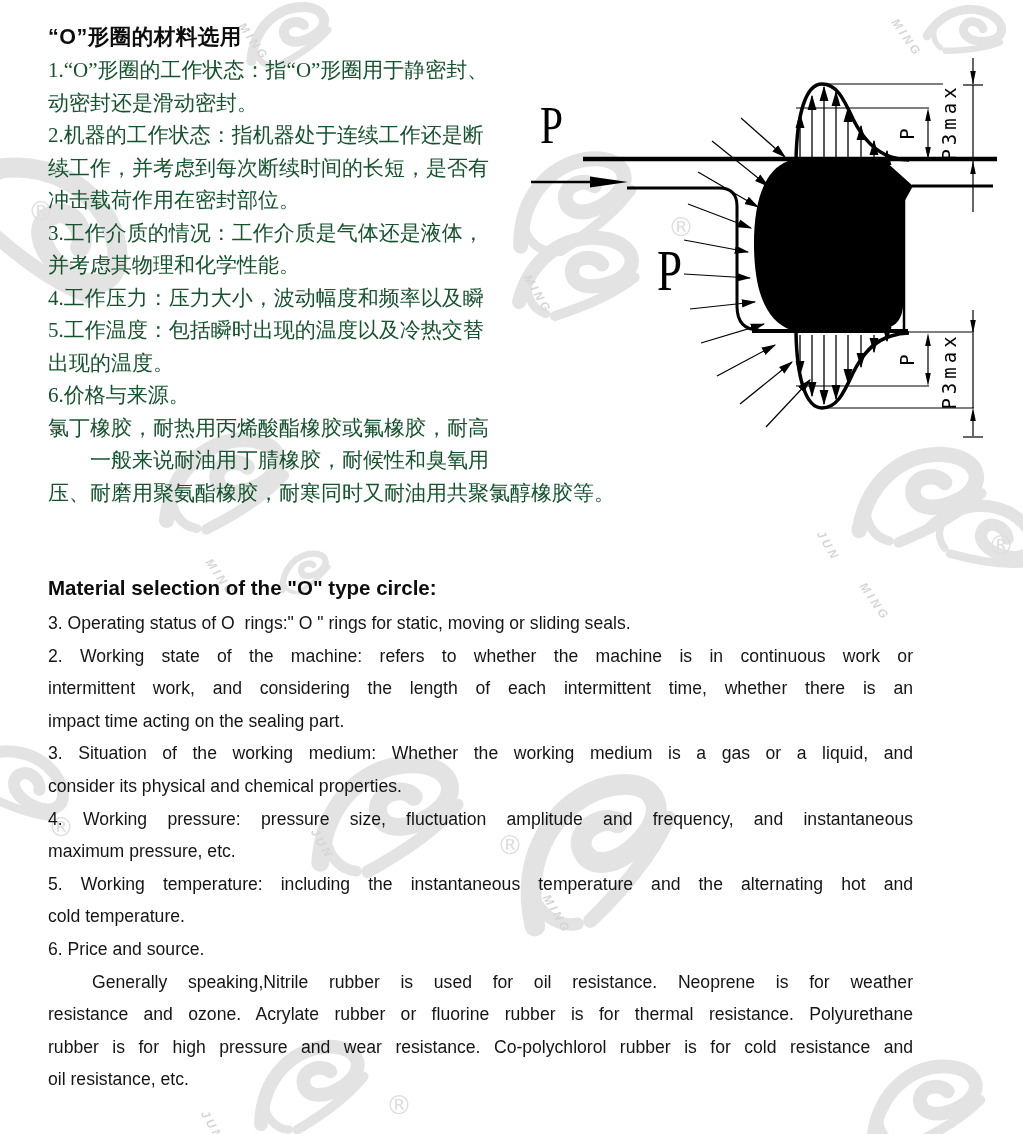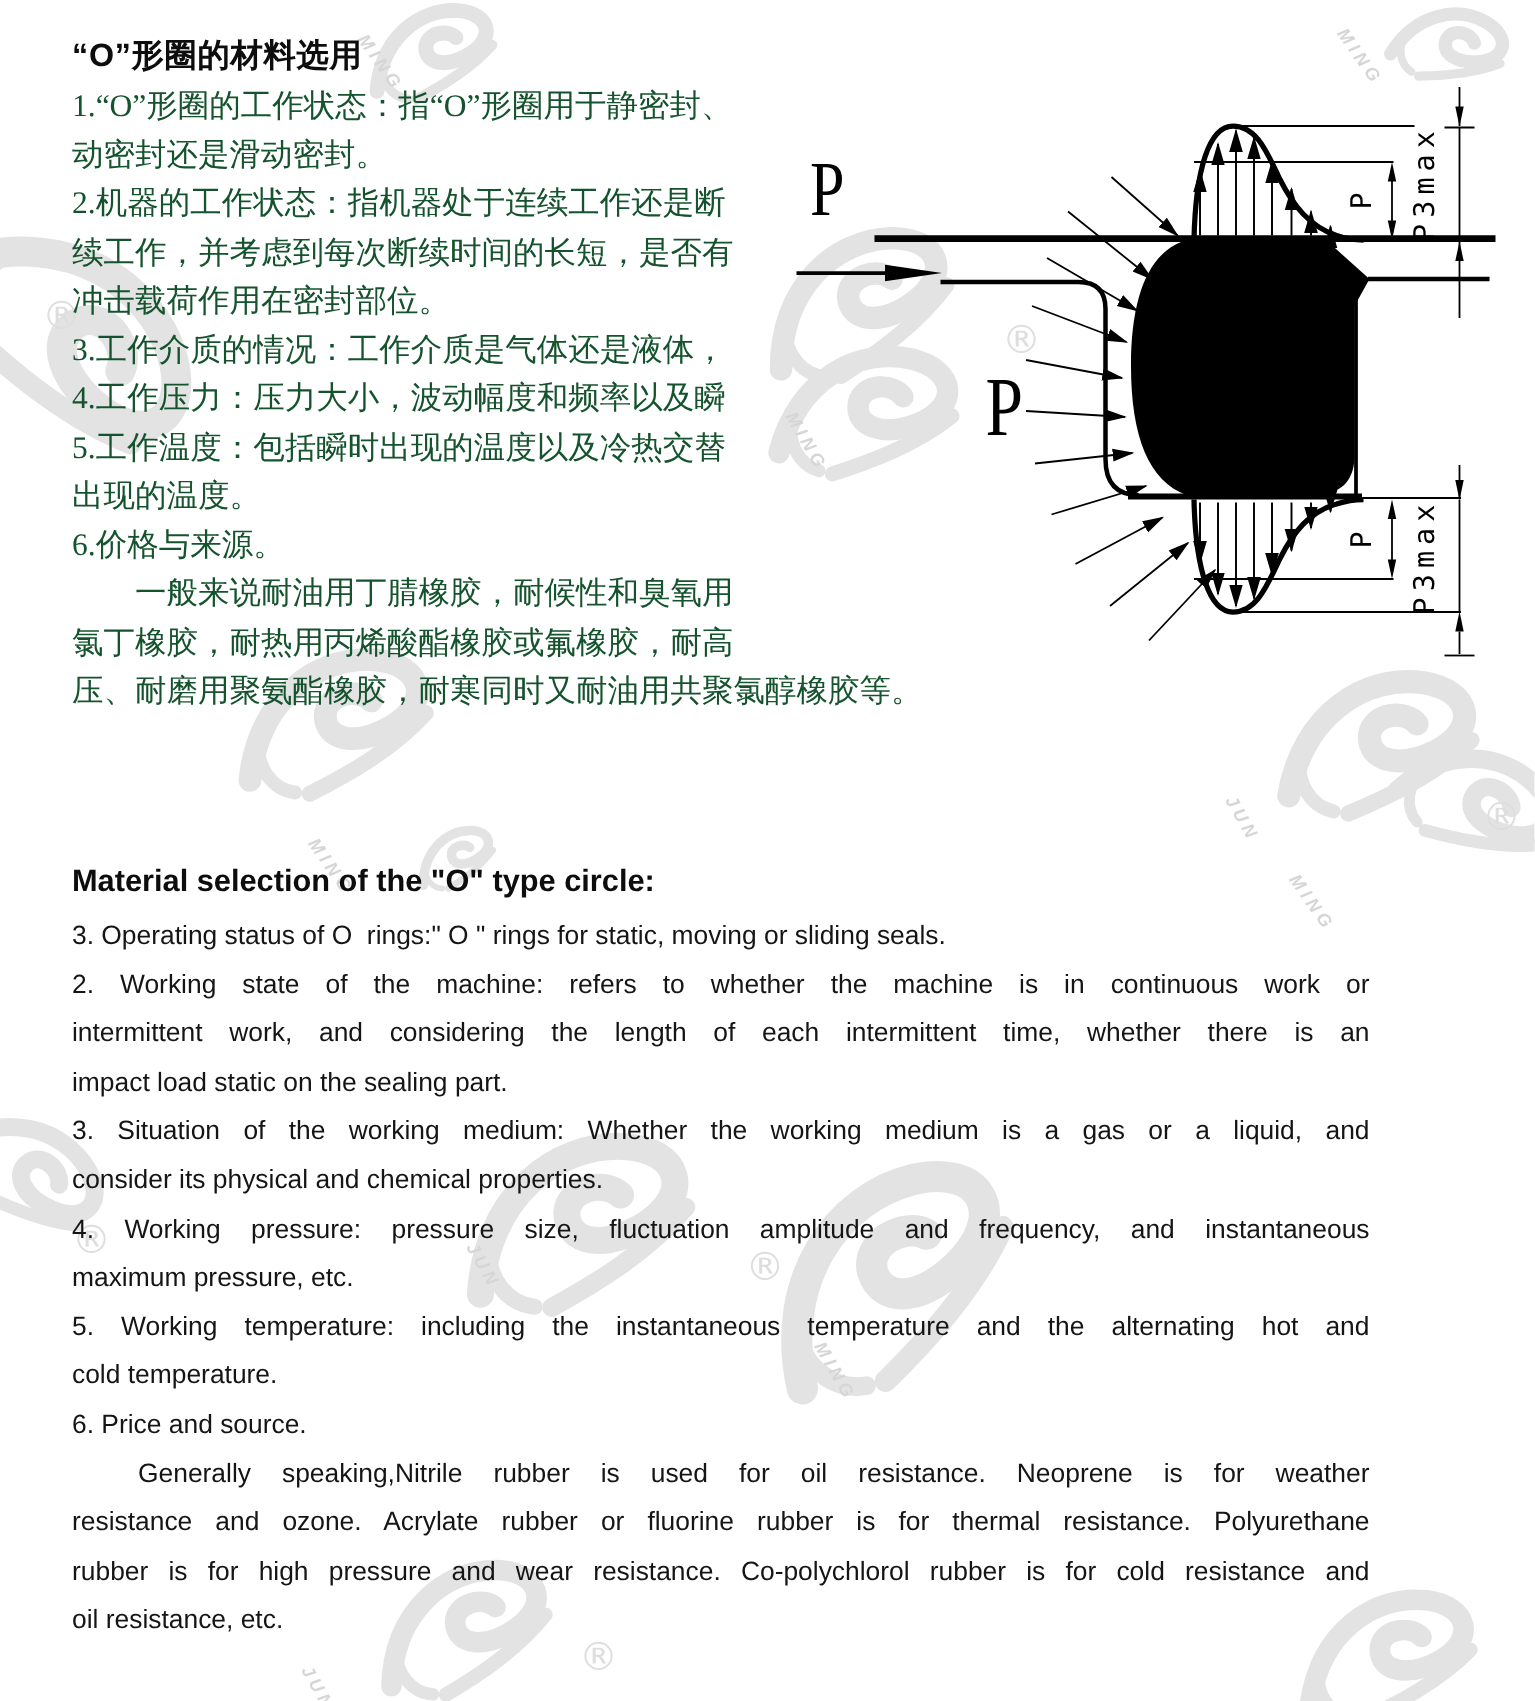--- a/index.html
+++ b/index.html
@@ -118,26 +118,27 @@
 <span class="wm-reg" style="left:386px;top:1090px">®</span>
 
 <div class="cn-title">“O”形圈的材料选用</div>
 <div class="cn-lines">
   <div class="cn-line">1.“O”形圈的工作状态：指“O”形圈用于静密封、</div>
   <div class="cn-line">动密封还是滑动密封。</div>
   <div class="cn-line">2.机器的工作状态：指机器处于连续工作还是断</div>
   <div class="cn-line">续工作，并考虑到每次断续时间的长短，是否有</div>
   <div class="cn-line">冲击载荷作用在密封部位。</div>
   <div class="cn-line">3.工作介质的情况：工作介质是气体还是液体，</div>
+  <div class="cn-line">并考虑其物理和化学性能。</div>
   <div class="cn-line">4.工作压力：压力大小，波动幅度和频率以及瞬</div>
   <div class="cn-line">5.工作温度：包括瞬时出现的温度以及冷热交替</div>
   <div class="cn-line">出现的温度。</div>
   <div class="cn-line">6.价格与来源。</div>
+  <div class="cn-line">氯丁橡胶，耐热用丙烯酸酯橡胶或氟橡胶，耐高</div>
   <div class="cn-line ind">一般来说耐油用丁腈橡胶，耐候性和臭氧用</div>
-  <div class="cn-line">氯丁橡胶，耐热用丙烯酸酯橡胶或氟橡胶，耐高</div>
   <div class="cn-line">压、耐磨用聚氨酯橡胶，耐寒同时又耐油用共聚氯醇橡胶等。</div>
 </div>
 
 <svg class="diagram" viewBox="503 30 520 430" xmlns="http://www.w3.org/2000/svg">
   <defs>
     <marker id="mArr" markerWidth="12" markerHeight="9" refX="11" refY="4.5" orient="auto">
       <path d="M0 1 L12 4.5 L0 8 Z" fill="#000"></path>
     </marker>
   </defs>
 
@@ -236,21 +237,21 @@
 
   <text x="540" y="143" textLength="23" lengthAdjust="spacingAndGlyphs" style="font-family:'Liberation Serif',serif;font-size:52px">P</text>
   <text x="657" y="290" textLength="25" lengthAdjust="spacingAndGlyphs" style="font-family:'Liberation Serif',serif;font-size:56px">P</text>
 </svg>
 
 <div class="en-heading">Material selection of the "O" type circle:</div>
 <div class="en-lines">
   <div class="en-line">3. Operating status of O  rings:" O " rings for static, moving or sliding seals.</div>
   <div class="en-line j">2. Working state of the machine: refers to whether the machine is in continuous work or</div>
   <div class="en-line j">intermittent work, and considering the length of each intermittent time, whether there is an</div>
-  <div class="en-line">impact load static on the sealing part.</div>
+  <div class="en-line">impact time acting on the sealing part.</div>
   <div class="en-line j">3. Situation of the working medium: Whether the working medium is a gas or a liquid, and</div>
   <div class="en-line">consider its physical and chemical properties.</div>
   <div class="en-line j">4. Working pressure: pressure size, fluctuation amplitude and frequency, and instantaneous</div>
   <div class="en-line">maximum pressure, etc.</div>
   <div class="en-line j">5. Working temperature: including the instantaneous temperature and the alternating hot and</div>
   <div class="en-line">cold temperature.</div>
   <div class="en-line">6. Price and source.</div>
   <div class="en-line j ind">Generally speaking,Nitrile rubber is used for oil resistance. Neoprene is for weather</div>
   <div class="en-line j">resistance and ozone. Acrylate rubber or fluorine rubber is for thermal resistance. Polyurethane</div>
   <div class="en-line j">rubber is for high pressure and wear resistance. Co-polychlorol rubber is for cold resistance and</div>

